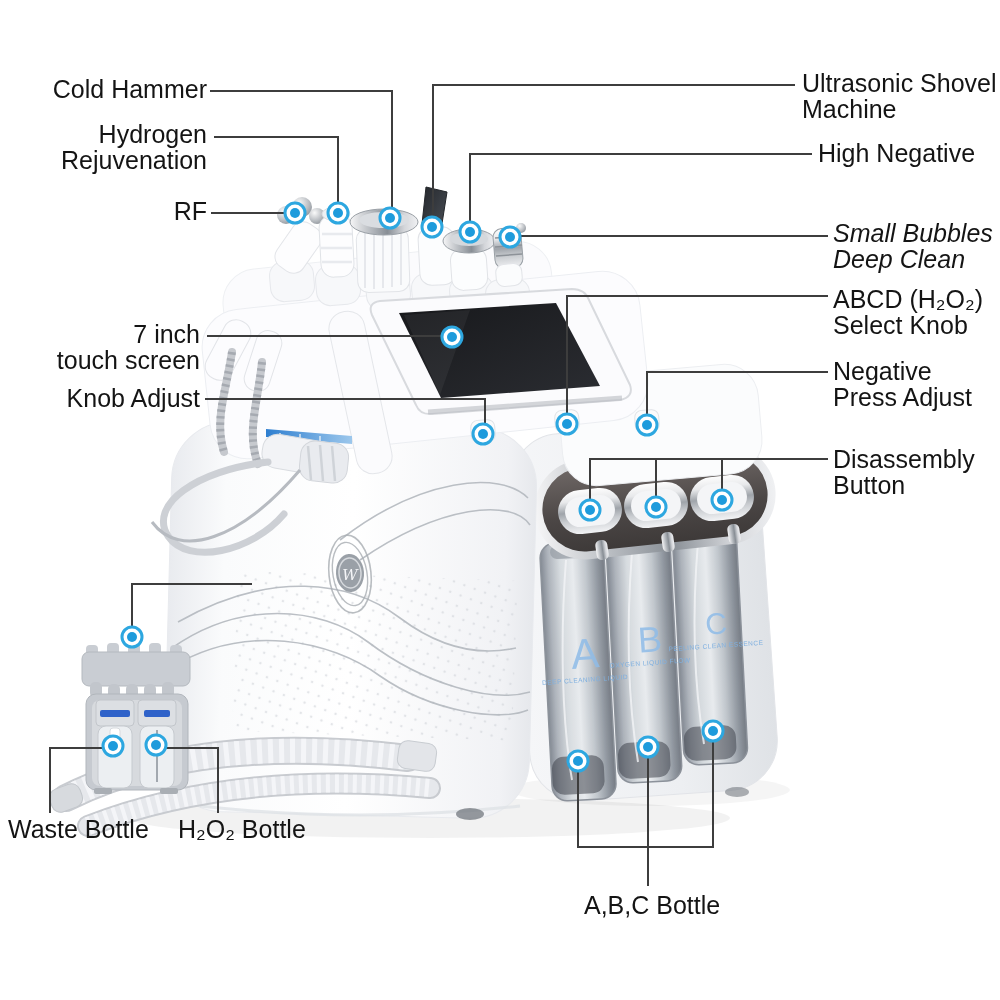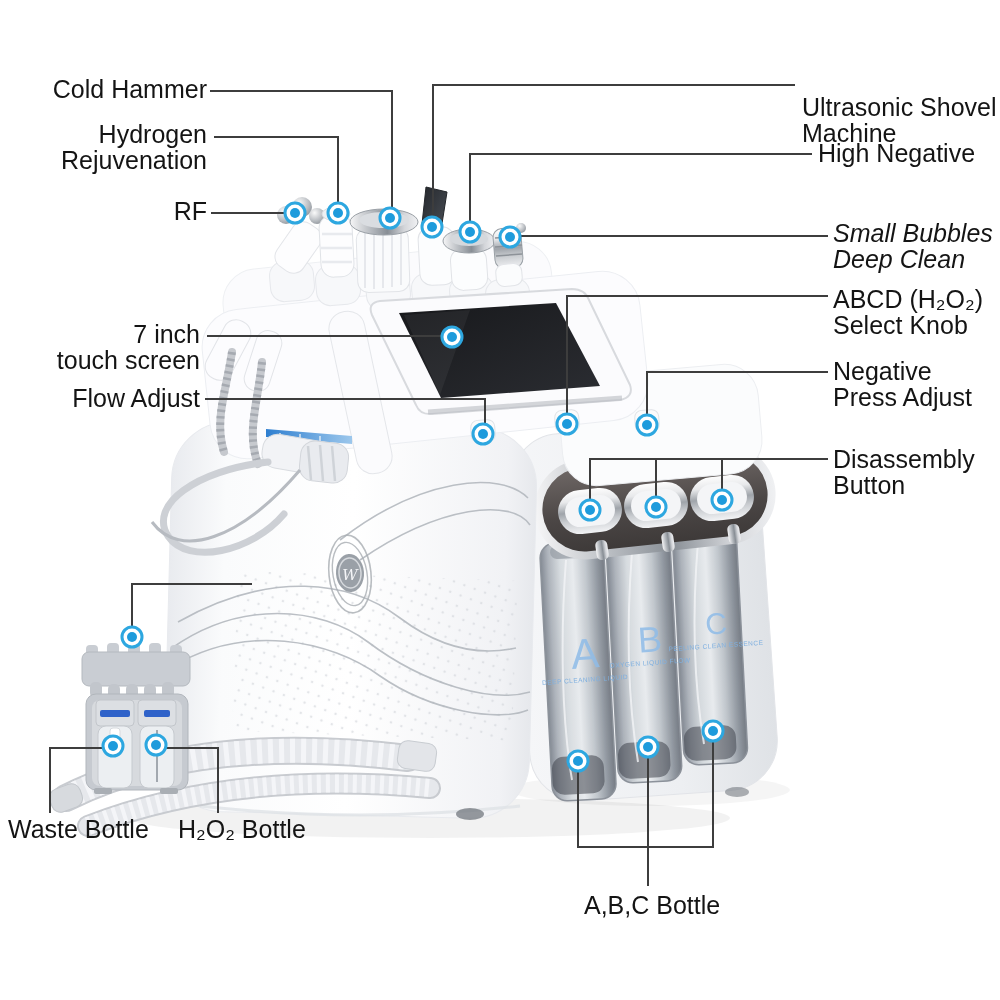--- a/index.html
+++ b/index.html
@@ -6,21 +6,21 @@
   .stage{position:relative;width:1000px;height:1000px;background:#ffffff;overflow:hidden;
          font-family:"Liberation Sans",sans-serif;}
   .stage svg{position:absolute;left:0;top:0;}
   .label{position:absolute;color:#141414;font-size:25px;line-height:26px;white-space:nowrap;z-index:5;}
   .r{text-align:right;}
   .l-cold{right:793px;top:76px;}
   .l-hydro{right:793px;top:121px;}
   .l-rf{right:793px;top:198px;}
   .l-touch{right:800px;top:321px;}
   .l-flow{right:800px;top:385px;}
-  .l-ultra{left:802px;top:70px;margin-top:24px;}
+  .l-ultra{left:802px;top:70px;}
   .l-hifreq{left:818px;top:140px;}
   .l-bubbles{left:833px;top:220px;font-style:italic;}
   .l-abcd{left:833px;top:286px;}
   .l-negative{left:833px;top:358px;}
   .l-disassembly{left:833px;top:446px;}
   .l-waste{left:8px;top:816px;}
   .l-h2o2{left:178px;top:816px;}
   .l-abc{left:584px;top:892px;}
 </style>
 </head>
@@ -392,21 +392,21 @@
   <div>Rejuvenation</div>
 </div>
 
 <div class="label r l-rf"><span>RF</span></div>
 
 <div class="label r l-touch">
   <div>7 inch</div>
   <div>touch screen</div>
 </div>
 
-<div class="label r l-flow"><span>Flow Adjust</span></div>
+<div class="label r l-flow"><span>Knob Adjust</span></div>
 
 <div class="label l-ultra">
   <div>Ultrasonic Shovel</div>
   <div>Machine</div>
 </div>
 
 <div class="label l-hifreq">
   <div>High Negative</div>
 </div>
 

